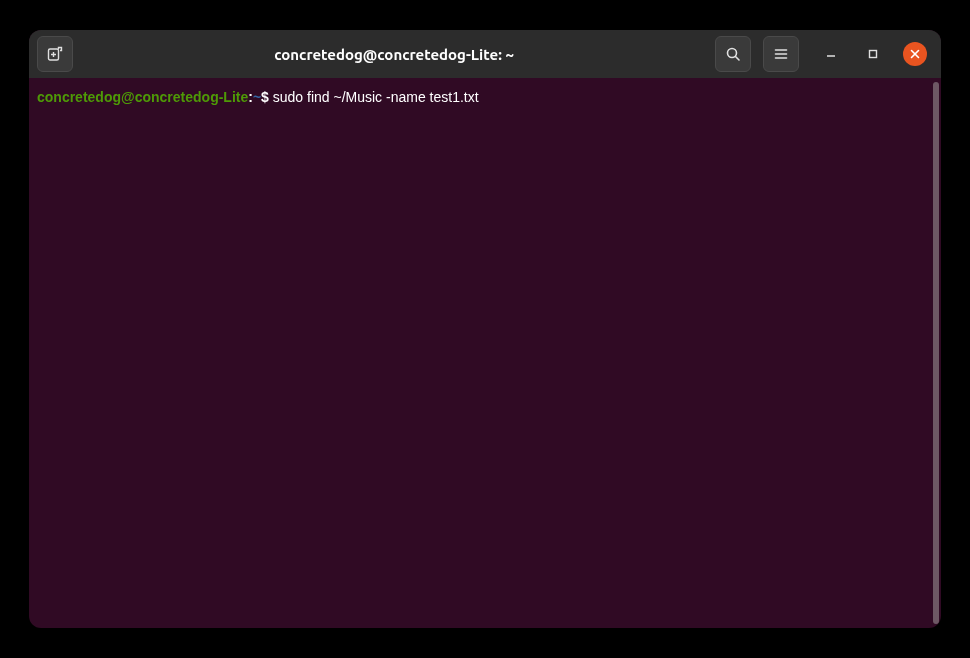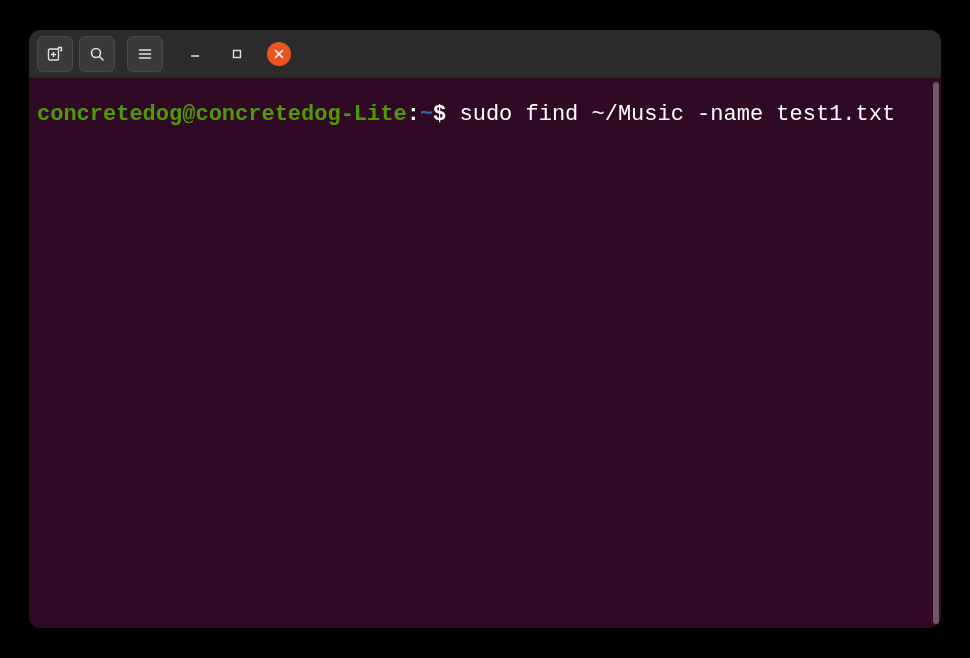--- a/index.html
+++ b/index.html
@@ -95,23 +95,23 @@
       width: 10px;
       height: 10px;
     }
     .terminal-area {
       flex: 1;
       display: flex;
       overflow: hidden;
     }
     .terminal-content {
       flex: 1;
-      padding: 22px 8px;
-      font-family: Liberation Mono, monospace;
-      font-size: 22px;
+      padding: 10px 8px;
+      font-family: Liberation Sans, sans-serif;
+      font-size: 14px;
       line-height: 1.35;
       color: #ffffff;
       white-space: pre;
       overflow: hidden;
     }
     .prompt-user {
       color: #4e9a06;
       font-weight: bold;
     }
     .prompt-sep {
@@ -145,20 +145,21 @@
     <div class="titlebar-left">
       <div class="tb-button">
         <svg viewBox="0 0 16 16">
           <rect x="1.5" y="3" width="10" height="11" rx="1.5" fill="none" stroke="currentColor" stroke-width="1.4"></rect>
           <path d="M11.5 3 V1.5 H14.5 V4.5 H13" fill="none" stroke="currentColor" stroke-width="1.4"></path>
           <line x1="6.5" y1="6" x2="6.5" y2="11" stroke="currentColor" stroke-width="1.4"></line>
           <line x1="4" y1="8.5" x2="9" y2="8.5" stroke="currentColor" stroke-width="1.4"></line>
         </svg>
       </div>
     </div>
+    <div class="titlebar-center">concretedog@concretedog-Lite: ~</div>
     <div class="titlebar-right">
       <div class="tb-button">
         <svg viewBox="0 0 16 16">
           <circle cx="7" cy="7" r="4.5" fill="none" stroke="currentColor" stroke-width="1.6"></circle>
           <line x1="10.5" y1="10.5" x2="14" y2="14" stroke="currentColor" stroke-width="1.6" stroke-linecap="round"></line>
         </svg>
       </div>
       <div class="tb-button">
         <svg viewBox="0 0 16 16">
           <line x1="2.5" y1="4" x2="13.5" y2="4" stroke="currentColor" stroke-width="1.6" stroke-linecap="round"></line>

